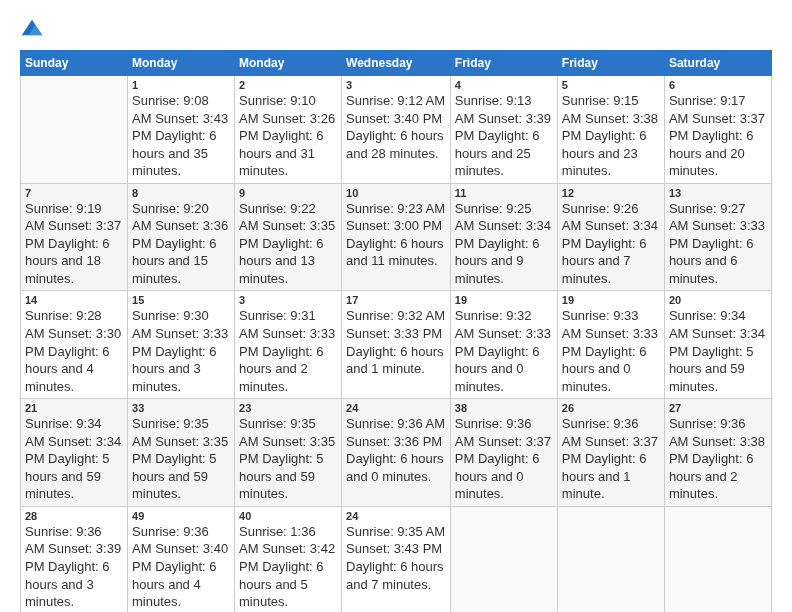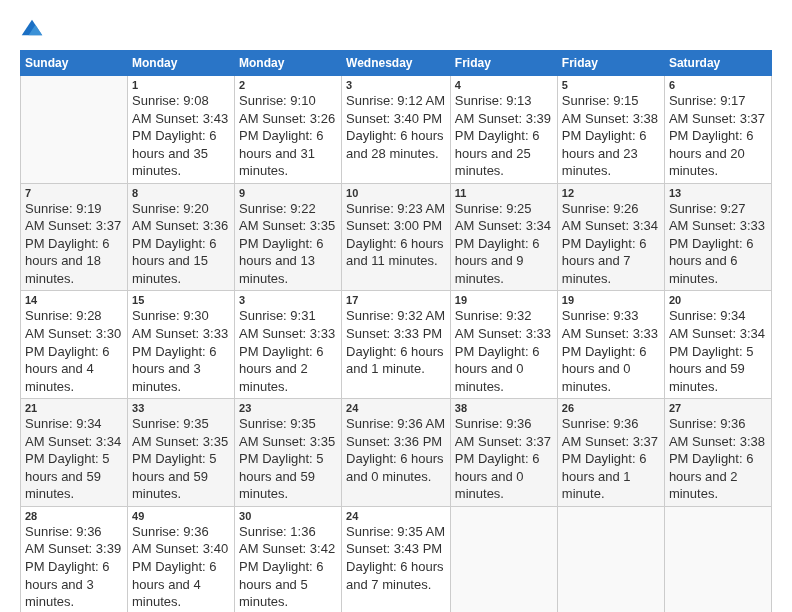--- a/index.html
+++ b/index.html
@@ -333,21 +333,21 @@
 and 3 minutes.</div>
           </td>
           <td>
             <span class="day-num">49</span>
             <div class="day-info">Sunrise: 9:36 AM
 Sunset: 3:40 PM
 Daylight: 6 hours
 and 4 minutes.</div>
           </td>
           <td>
-            <span class="day-num">30</span>
+            <span class="day-num">40</span>
             <div class="day-info">Sunrise: 1:36 AM
 Sunset: 3:42 PM
 Daylight: 6 hours
 and 5 minutes.</div>
           </td>
           <td>
             <span class="day-num">24</span>
             <div class="day-info">Sunrise: 9:35 AM
 Sunset: 3:43 PM
 Daylight: 6 hours

